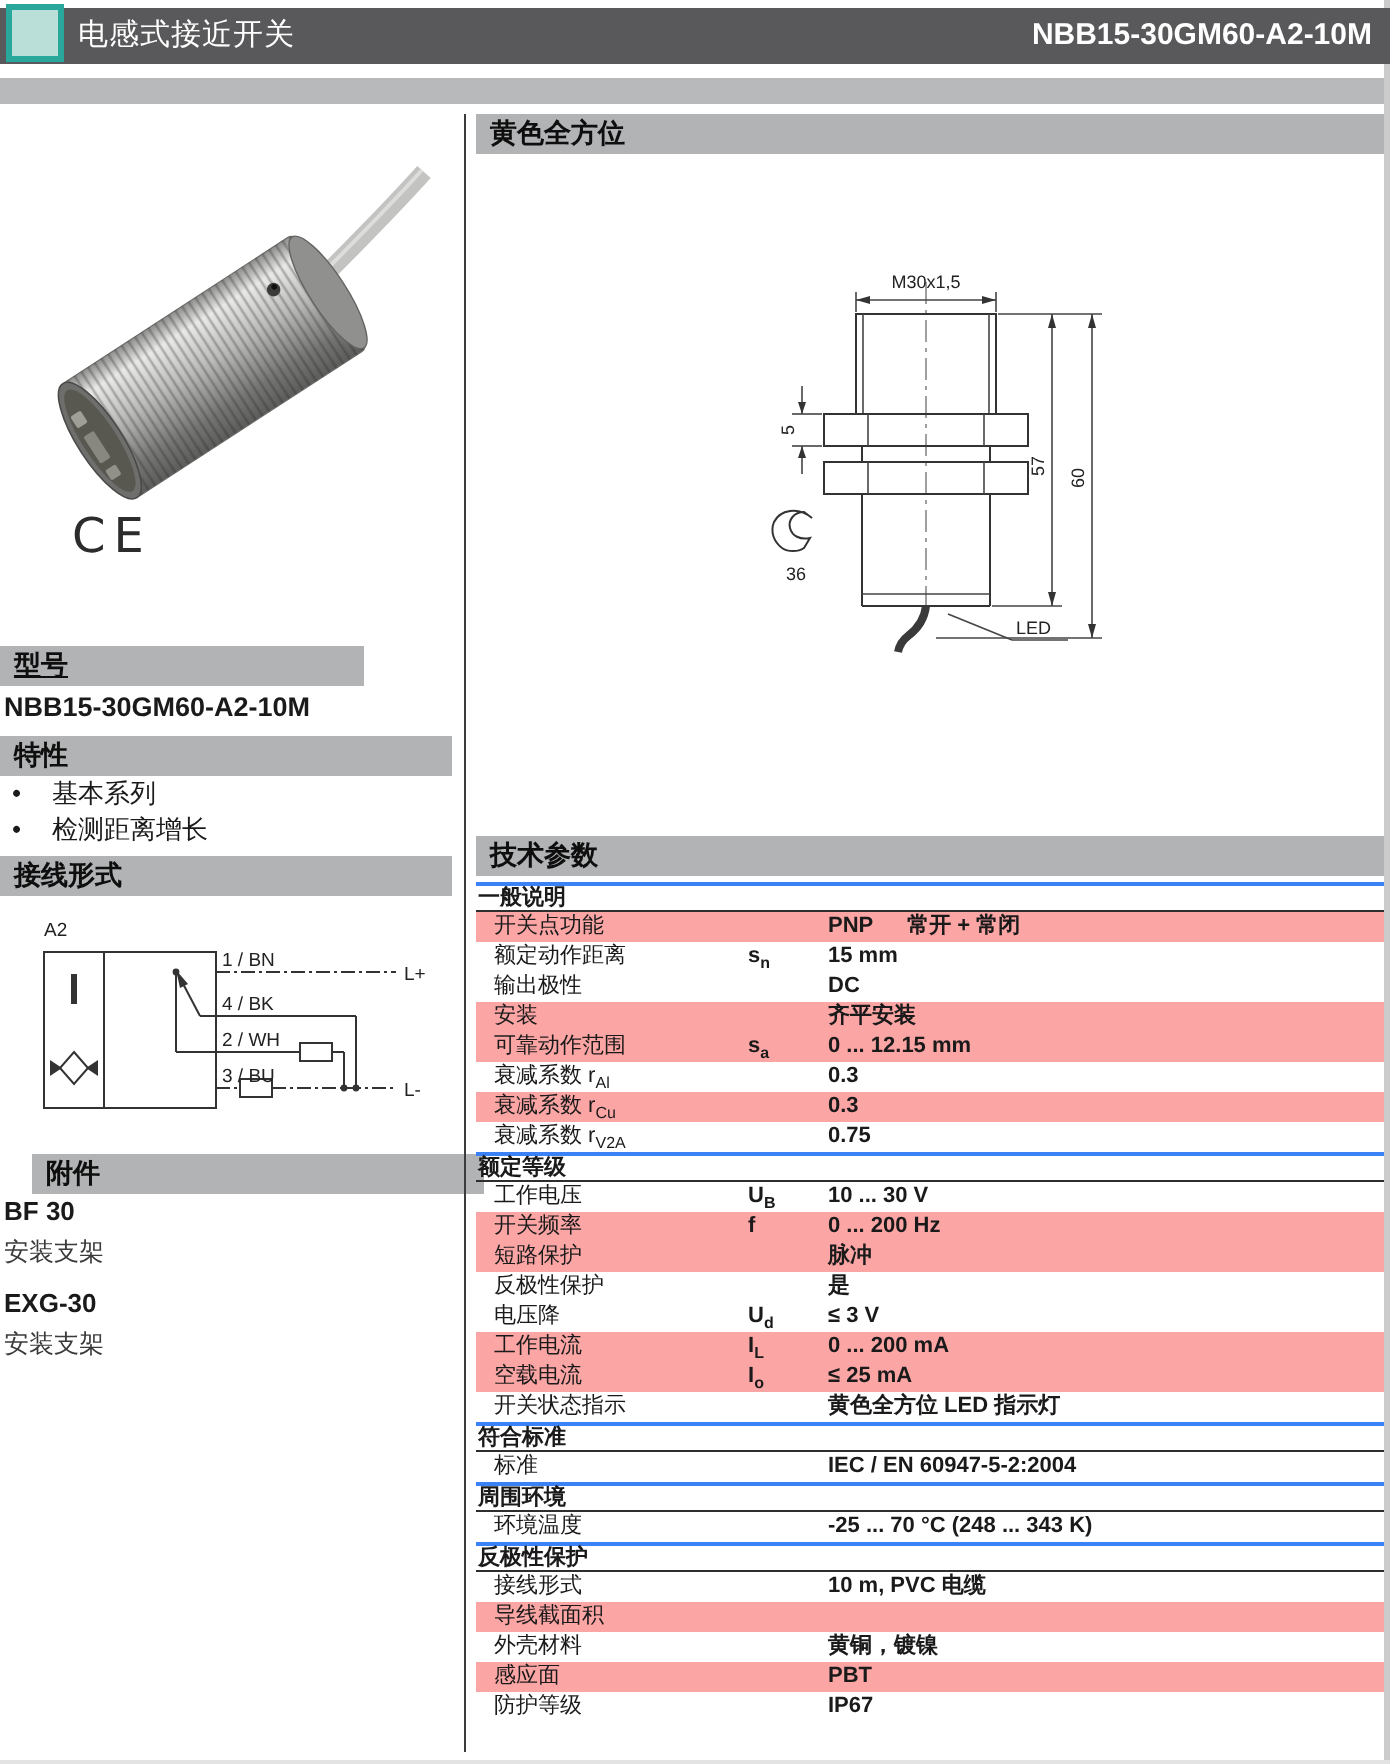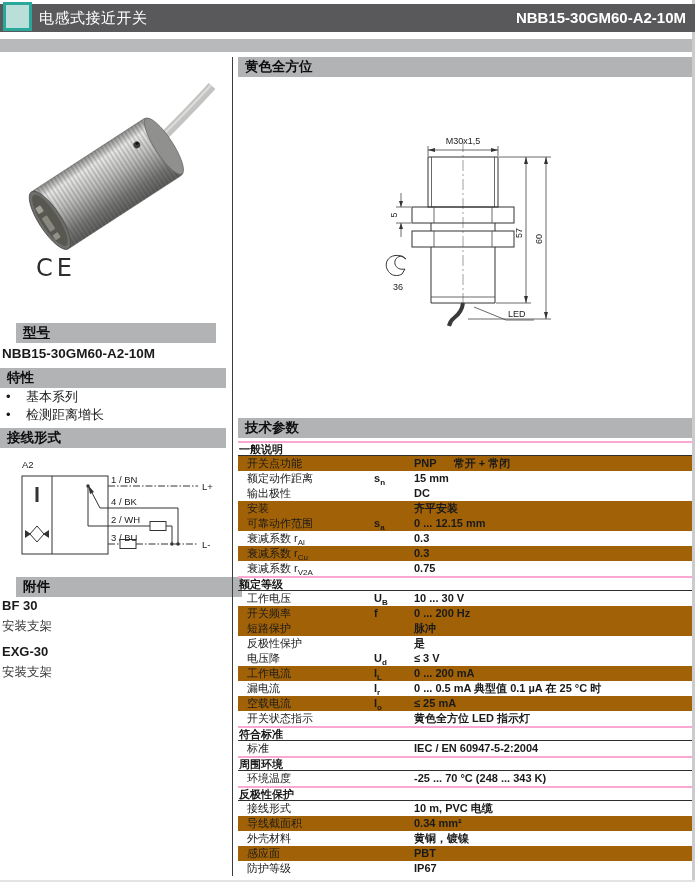--- a/index.html
+++ b/index.html
@@ -22,42 +22,42 @@
   .divider  { position:absolute; left:232px; top:57px; width:1px; height:819px; background:#3c3c3c; }
   .rightcol { position:absolute; left:238px; top:57px; width:457px; }
 
   .secbar { background:#b1b3b5; height:20px; line-height:20px; font-weight:bold; font-size:13.5px;
             padding-left:7px; box-sizing:border-box; color:#0e0e0e; }
 
   
   .photo    { position:absolute; top:6px; left:0; }
   .ce       { position:absolute; top:198px; left:36px; font-size:24px; letter-spacing:4px; color:#2c2c2c;
               font-family:"DejaVu Sans",sans-serif; }
-  .bar-model { position:absolute; top:267px; left:16px; width:200px;text-decoration:underline; }
+  .bar-model { position:absolute; top:267px; left:0; width:182px;text-decoration:underline; }
   .model-val { position:absolute; top:290px; left:2px; font-weight:bold; font-size:13.5px; }
   .bar-feat  { position:absolute; top:312px; left:0; width:226px; }
   .feat-list { position:absolute; top:332px; left:2px; font-size:13px; }
   .feat-list .fi { line-height:18px; }
   .feat-list .blt { display:inline-block; width:24px; padding-left:4px; box-sizing:border-box; }
   .bar-conn  { position:absolute; top:372px; left:0; width:226px; }
   .conn-svg  { position:absolute; top:398px; left:0; }
   .bar-acc   { position:absolute; top:521px; left:0; width:226px;margin-left:16px; }
   .acc-list  { position:absolute; top:542px; left:2px; }
   .acc-list .name { font-weight:bold; font-size:13px; margin-bottom:5px; }
   .acc-list .desc { font-size:12.5px; color:#3a3a3a; margin-bottom:9px; }
 
   
   .dim-body { position:relative; height:341px; }
   .dim-svg  { position:absolute; left:130px; top:58px; }
 
   .tech-table { margin-top:3px; }
   .tgroup { font-weight:bold; font-size:11px; height:15px; line-height:12px; box-sizing:border-box;
-            border-top:2px solid #f9a8d4; border-bottom:1px solid #2e2e2e; padding-left:1px; }
+            border-top:2px solid #3b82f6; border-bottom:1px solid #2e2e2e; padding-left:1px; }
   .trow  { display:flex; height:15px; line-height:15px; font-size:11px; }
-  .trow.shade { background:#a16207; }
+  .trow.shade { background:#fca5a5; }
   .tlabel { width:136px; padding-left:9px; box-sizing:border-box; flex:none; white-space:nowrap; }
   .tsym   { width:40px; flex:none; font-weight:bold; }
   .tval   { flex:1; font-weight:bold; white-space:nowrap; }
   .tval2  { margin-left:17px; }
   sub { font-size:8px; line-height:0; }
 
   
   .ln { stroke:#333; stroke-width:1; fill:none; }
   .thin { stroke:#444; stroke-width:0.8; fill:none; }
   .dimtxt { font-size:9px; fill:#222; font-family:"Liberation Sans","DejaVu Sans",sans-serif; }
@@ -321,25 +321,20 @@
         <div class="trow">
           <span class="tlabel">电压降</span>
           <span class="tsym">U<sub>d</sub></span>
           <span class="tval">≤ 3 V</span>
         </div>
         <div class="trow shade">
           <span class="tlabel">工作电流</span>
           <span class="tsym">I<sub>L</sub></span>
           <span class="tval">0 ... 200 mA</span>
         </div>
-        <div class="trow">
-          <span class="tlabel">漏电流</span>
-          <span class="tsym">I<sub>r</sub></span>
-          <span class="tval">0 ... 0.5 mA 典型值 0.1 µA 在 25 °C 时</span>
-        </div>
         <div class="trow shade">
           <span class="tlabel">空载电流</span>
           <span class="tsym">I<sub>o</sub></span>
           <span class="tval">≤ 25 mA</span>
         </div>
         <div class="trow">
           <span class="tlabel">开关状态指示</span>
           <span class="tsym"></span>
           <span class="tval">黄色全方位 LED 指示灯</span>
         </div>
@@ -357,21 +352,20 @@
         </div>
         <div class="tgroup">反极性保护</div>
         <div class="trow">
           <span class="tlabel">接线形式</span>
           <span class="tsym"></span>
           <span class="tval">10 m, PVC 电缆</span>
         </div>
         <div class="trow shade">
           <span class="tlabel">导线截面积</span>
           <span class="tsym"></span>
-          <span class="tval">0.34 mm²</span>
         </div>
         <div class="trow">
           <span class="tlabel">外壳材料</span>
           <span class="tsym"></span>
           <span class="tval">黄铜，镀镍</span>
         </div>
         <div class="trow shade">
           <span class="tlabel">感应面</span>
           <span class="tsym"></span>
           <span class="tval">PBT</span>

